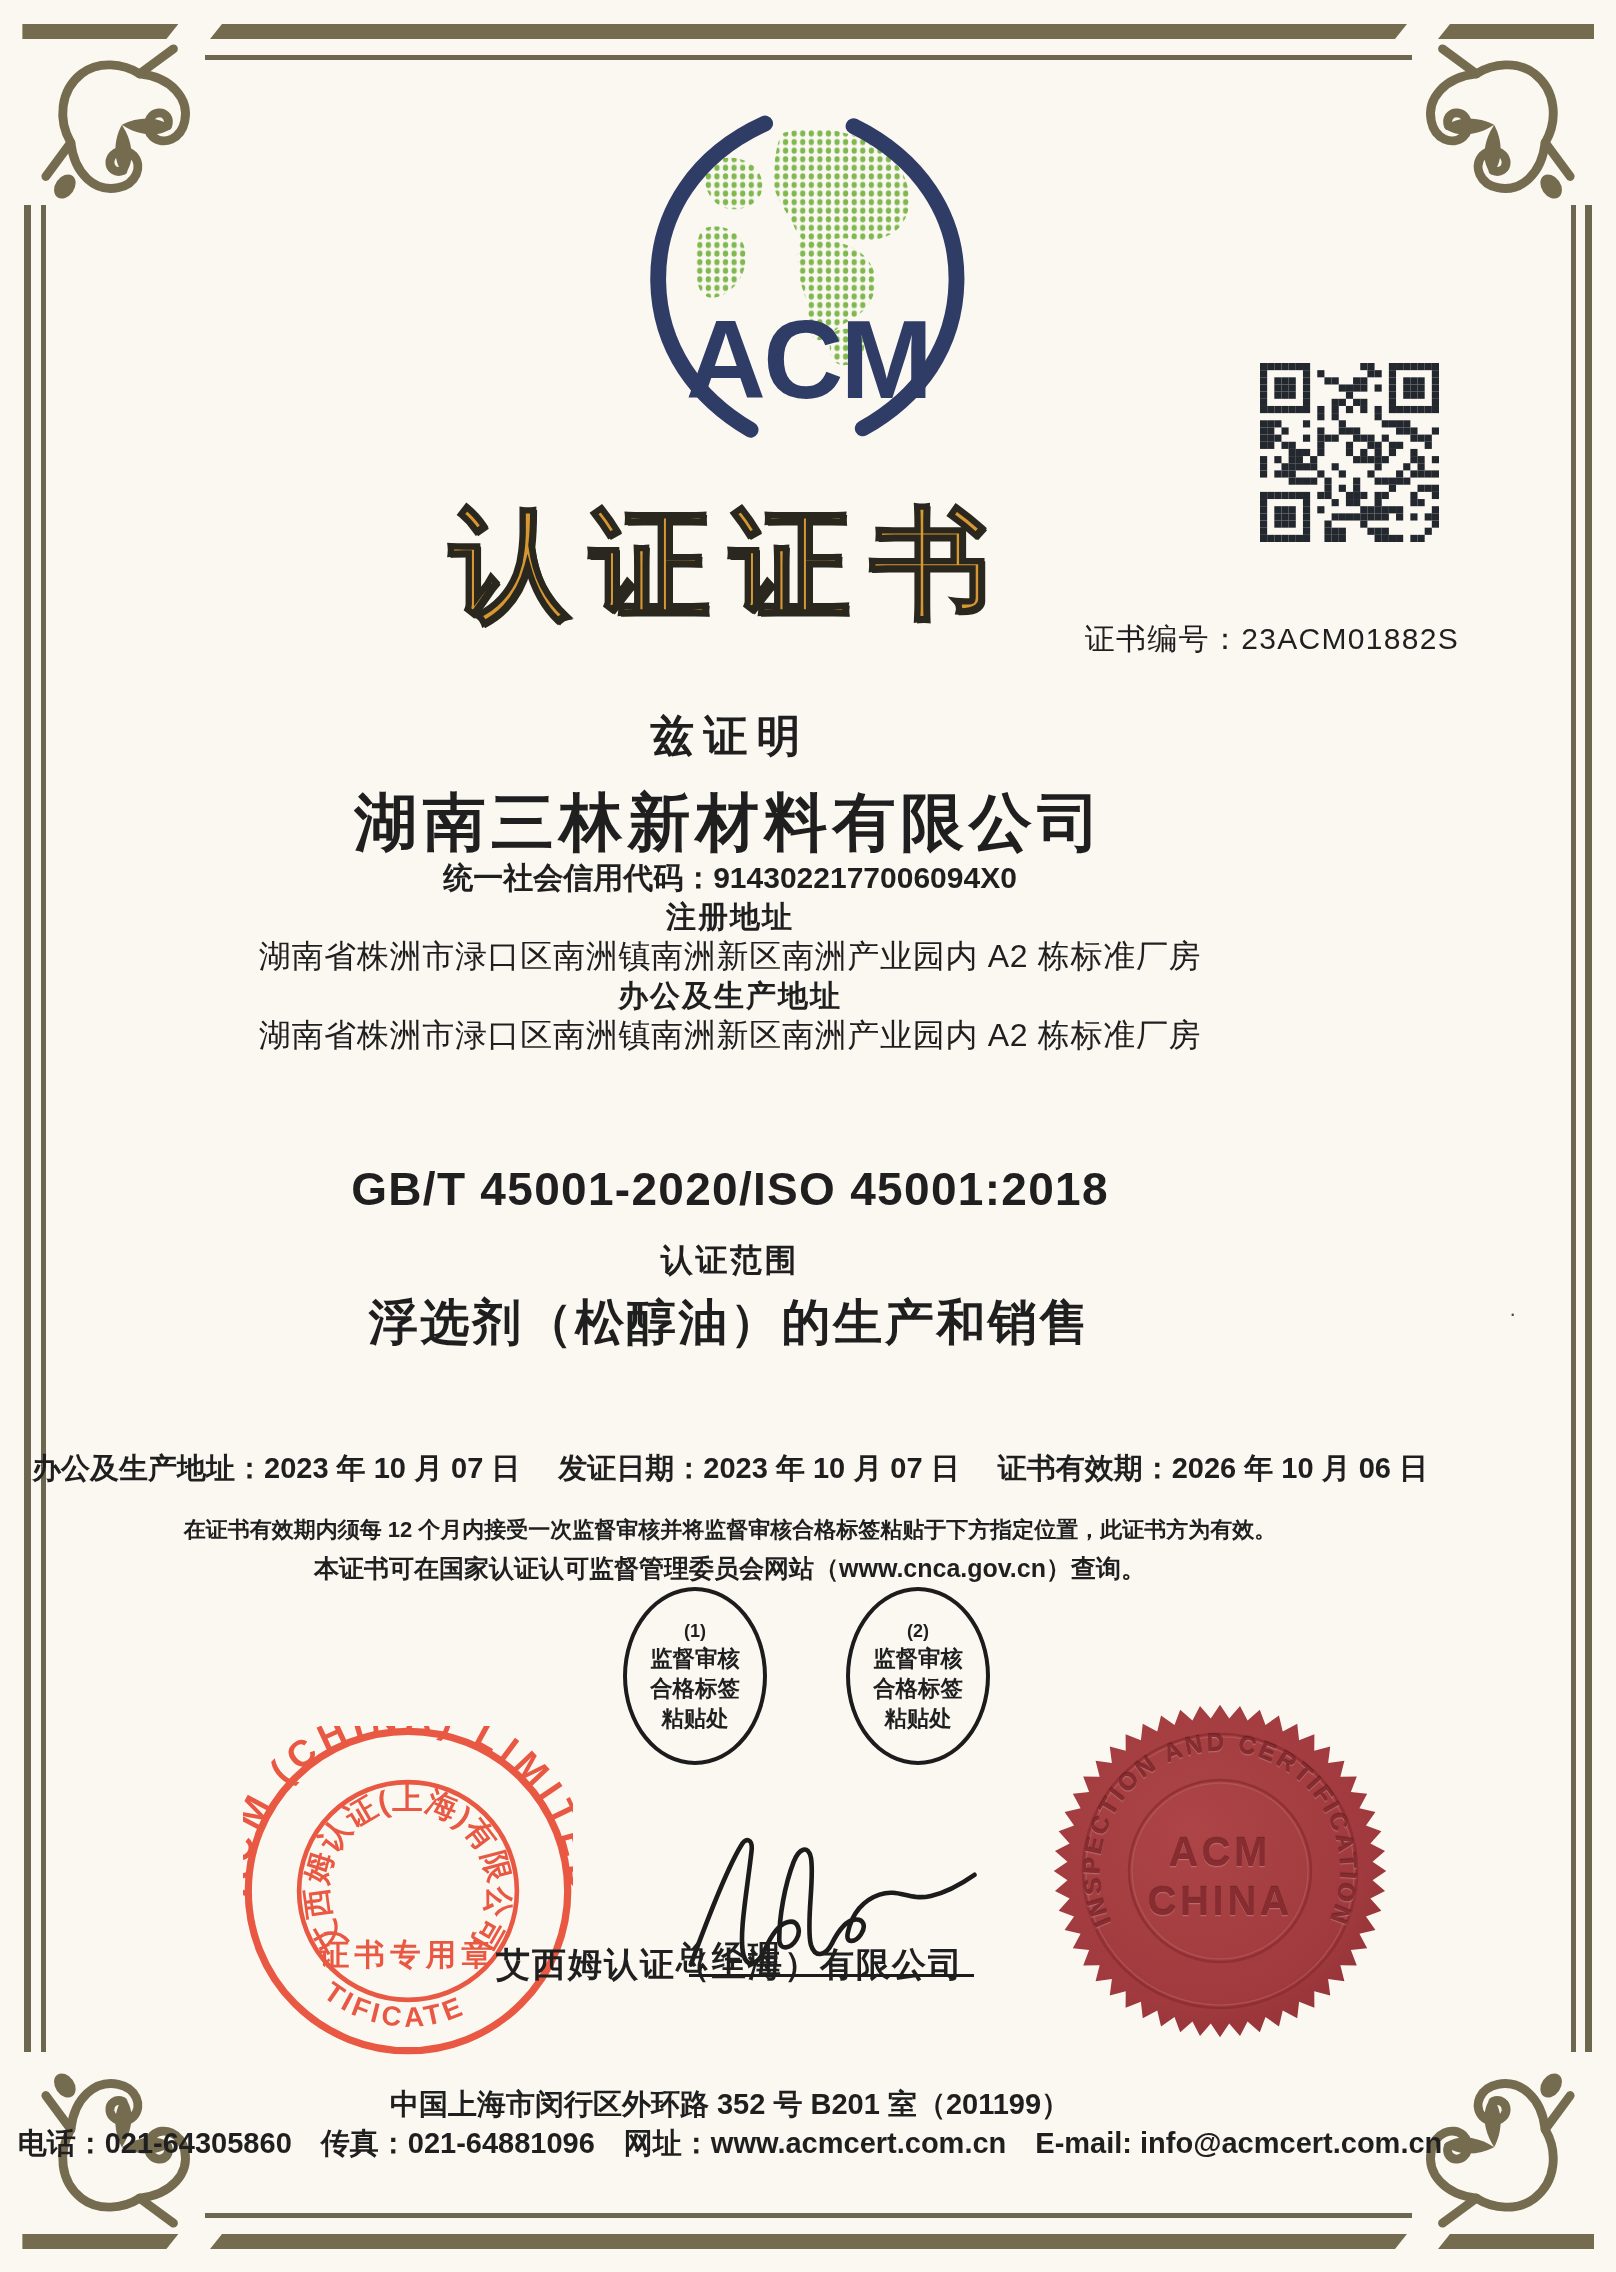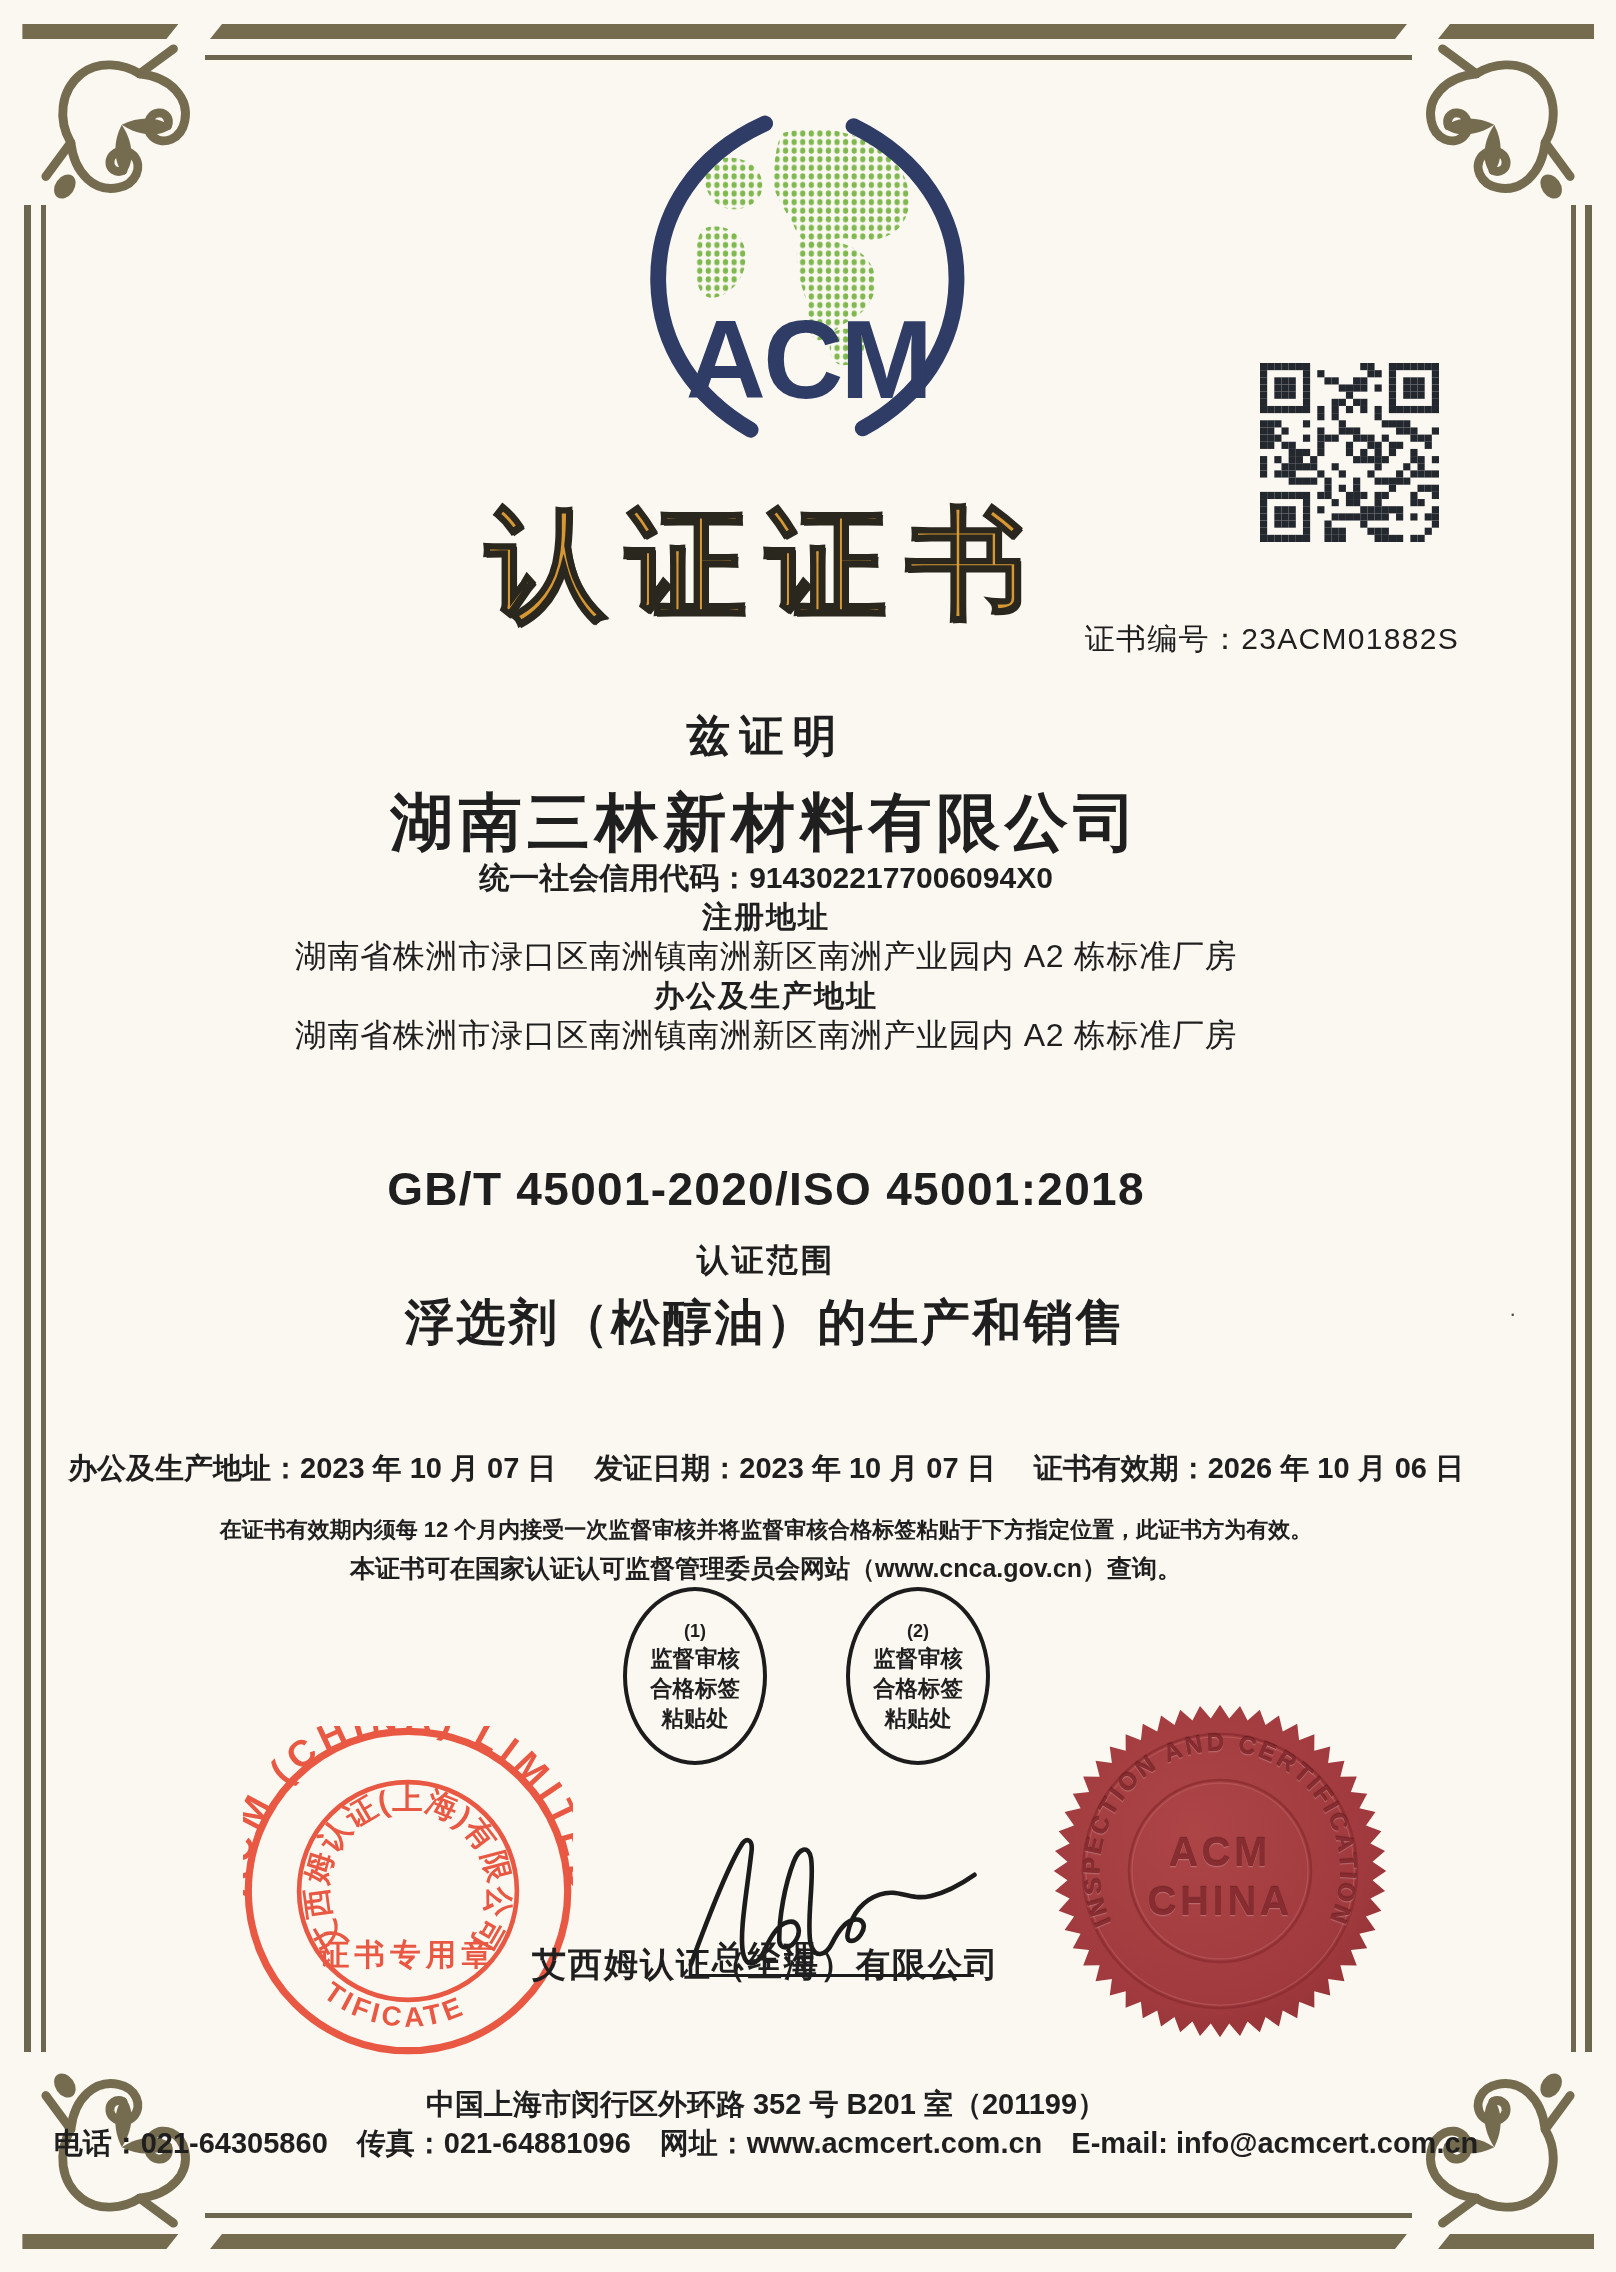--- a/index.html
+++ b/index.html
@@ -19,21 +19,21 @@
   .ornament{position:absolute;width:178px;height:178px;}
   .ornament svg{width:100%;height:100%;}
   .orn-tr{transform:scaleX(-1);}
   .orn-bl{transform:scaleY(-1);}
   .orn-br{transform:scale(-1,-1);}
   
   .logo{position:absolute;left:645px;top:113px;width:326px;height:331px;}
   
   .qr{position:absolute;left:1260px;top:363px;width:179px;height:179px;}
   
-  .center{position:absolute;left:0;width:1460px;text-align:center;padding-left:36px;}
+  .center{position:absolute;left:0;width:1460px;text-align:center;}
   .title{top:484px;font-size:120px;font-weight:900;letter-spacing:20px;
     color:#d79733;-webkit-text-stroke:2.6px #2a281e;
     text-shadow:2px 2px 0 #2a281e;}
   .certno{position:absolute;top:619px;right:157px;font-size:30px;letter-spacing:1.3px;}
   .statement{top:707px;font-size:44px;font-weight:700;letter-spacing:9.2px;}
   .company{top:780px;font-size:63px;font-weight:900;letter-spacing:5.3px;}
   .credit{top:858px;font-size:30px;font-weight:600;}
   .addr-label{font-size:30px;font-weight:800;letter-spacing:2px;}
   .addr{font-size:32px;font-weight:400;letter-spacing:0.7px;}
   .reg-label{top:897px;} .addr1{top:935px;}

